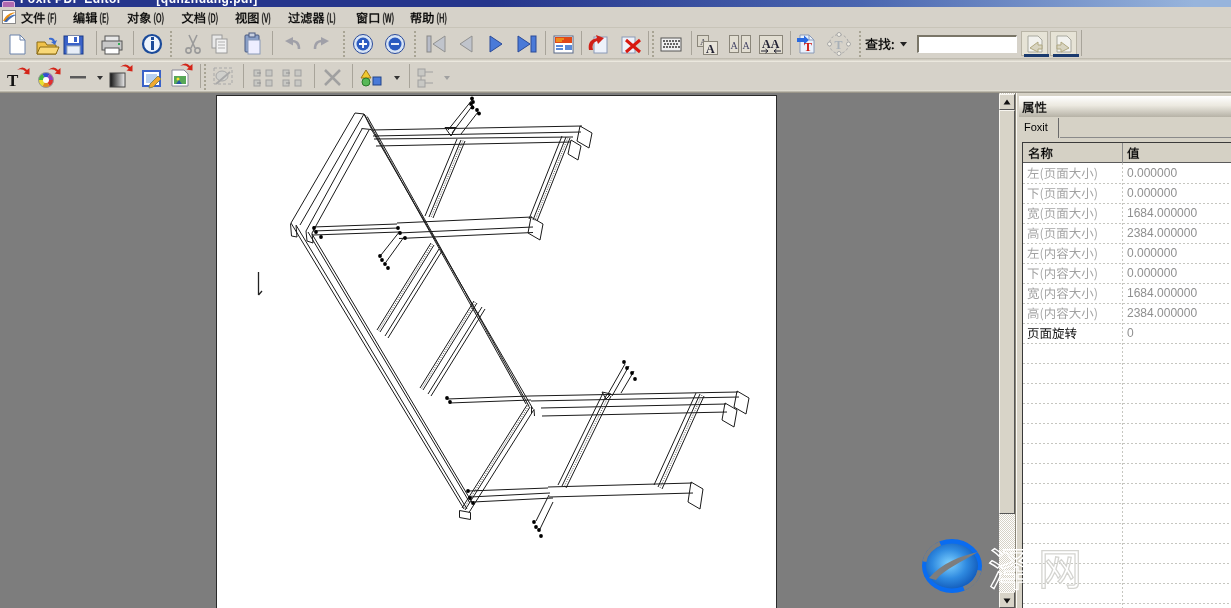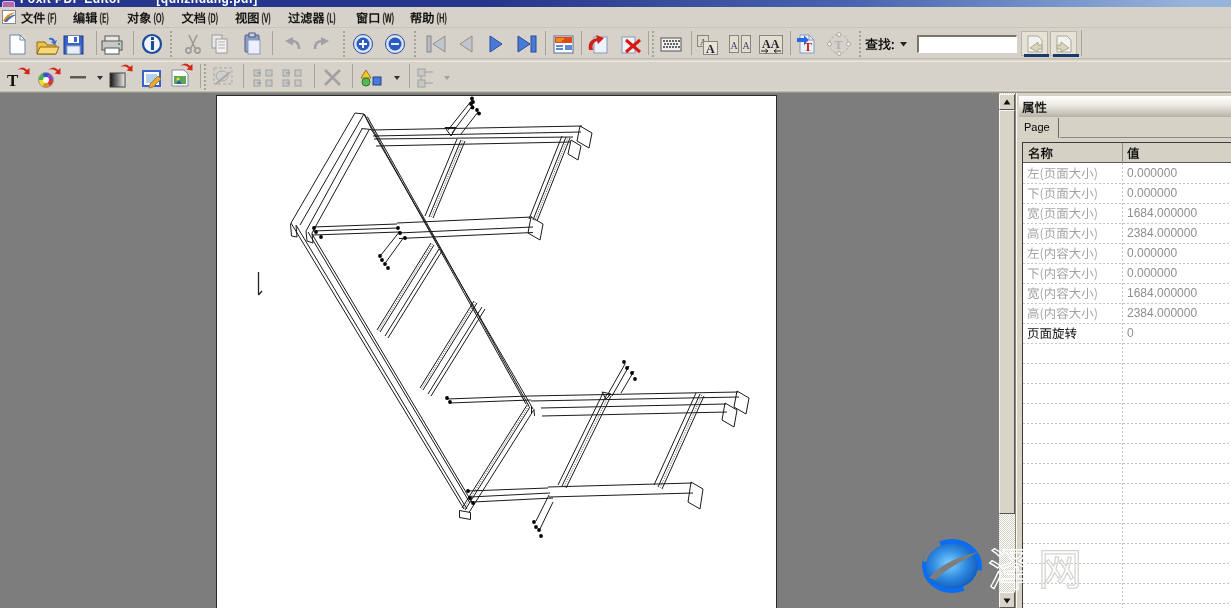--- a/index.html
+++ b/index.html
@@ -23,21 +23,21 @@
     <div class="abs" style="left:0;top:93px;width:1016px;height:515px;background:#7d7d7d"></div>
     <div class="abs" style="left:216px;top:95px;width:561px;height:513px;background:#fff;border:1px solid #2a2a2a;border-bottom:none"></div>
     <div class="abs" style="left:999px;top:93px;width:16px;height:515px;background:repeating-conic-gradient(#ffffff 0% 25%, #d6d2c6 0% 50%) 0 0/2px 2px"></div>
     <div class="abs" style="left:999px;top:94px;width:16px;height:16px;background:#d8d4c8;border-top:1px solid #f8f6f0;border-left:1px solid #f8f6f0;border-right:1px solid #555;border-bottom:1px solid #555"></div>
     <div class="abs" style="left:999px;top:110px;width:16px;height:404px;background:#d8d4c8;border-top:1px solid #f8f6f0;border-left:1px solid #f8f6f0;border-right:1px solid #555;border-bottom:1px solid #555"></div>
     <div class="abs" style="left:999px;top:592px;width:16px;height:16px;background:#d8d4c8;border-top:1px solid #f8f6f0;border-left:1px solid #f8f6f0;border-right:1px solid #555;border-bottom:1px solid #555"></div>
     <div class="abs" style="left:1015px;top:93px;width:216px;height:515px;background:#d6d2c6;border-left:1px solid #8a8678;box-shadow:inset 1px 0 0 #fbfaf6"></div>
     <div class="abs" style="left:1019px;top:96px;width:212px;height:21px;background:linear-gradient(180deg,#ffffff 0%,#ece9e0 45%,#b6b2a6 100%)"></div>
     <div class="abs" style="left:1019px;top:118px;width:40px;height:20px;background:#d6d2c6;border-right:1px solid #6a6a6a"></div>
     <div class="abs" style="left:1060px;top:137px;width:171px;height:1px;background:#8a8a8a"></div>
-    <div class="abs" style="left:1024px;top:121px;font-size:11px;color:#000;z-index:20">Page</div>
+    <div class="abs" style="left:1024px;top:121px;font-size:11px;color:#000;z-index:20">Foxit</div>
     <div class="abs" style="left:1022px;top:142px;width:209px;height:466px;background:#fff;border-left:1px solid #3a3a3a;border-top:1px solid #3a3a3a"></div>
     <div class="abs" style="left:1023px;top:143px;width:208px;height:20px;background:#d5d1c5;border-bottom:1px solid #5a5a5a"></div>
     <div class="abs" style="left:1122px;top:143px;width:1px;height:20px;background:#8a8a8a"></div>
     <div class="abs" style="left:1127px;top:166px;font-size:12px;color:#8f8f8f;z-index:20">0.000000</div>
     <div class="abs" style="left:1127px;top:186px;font-size:12px;color:#8f8f8f;z-index:20">0.000000</div>
     <div class="abs" style="left:1127px;top:206px;font-size:12px;color:#8f8f8f;z-index:20">1684.000000</div>
     <div class="abs" style="left:1127px;top:226px;font-size:12px;color:#8f8f8f;z-index:20">2384.000000</div>
     <div class="abs" style="left:1127px;top:246px;font-size:12px;color:#8f8f8f;z-index:20">0.000000</div>
     <div class="abs" style="left:1127px;top:266px;font-size:12px;color:#8f8f8f;z-index:20">0.000000</div>
     <div class="abs" style="left:1127px;top:286px;font-size:12px;color:#8f8f8f;z-index:20">1684.000000</div>

